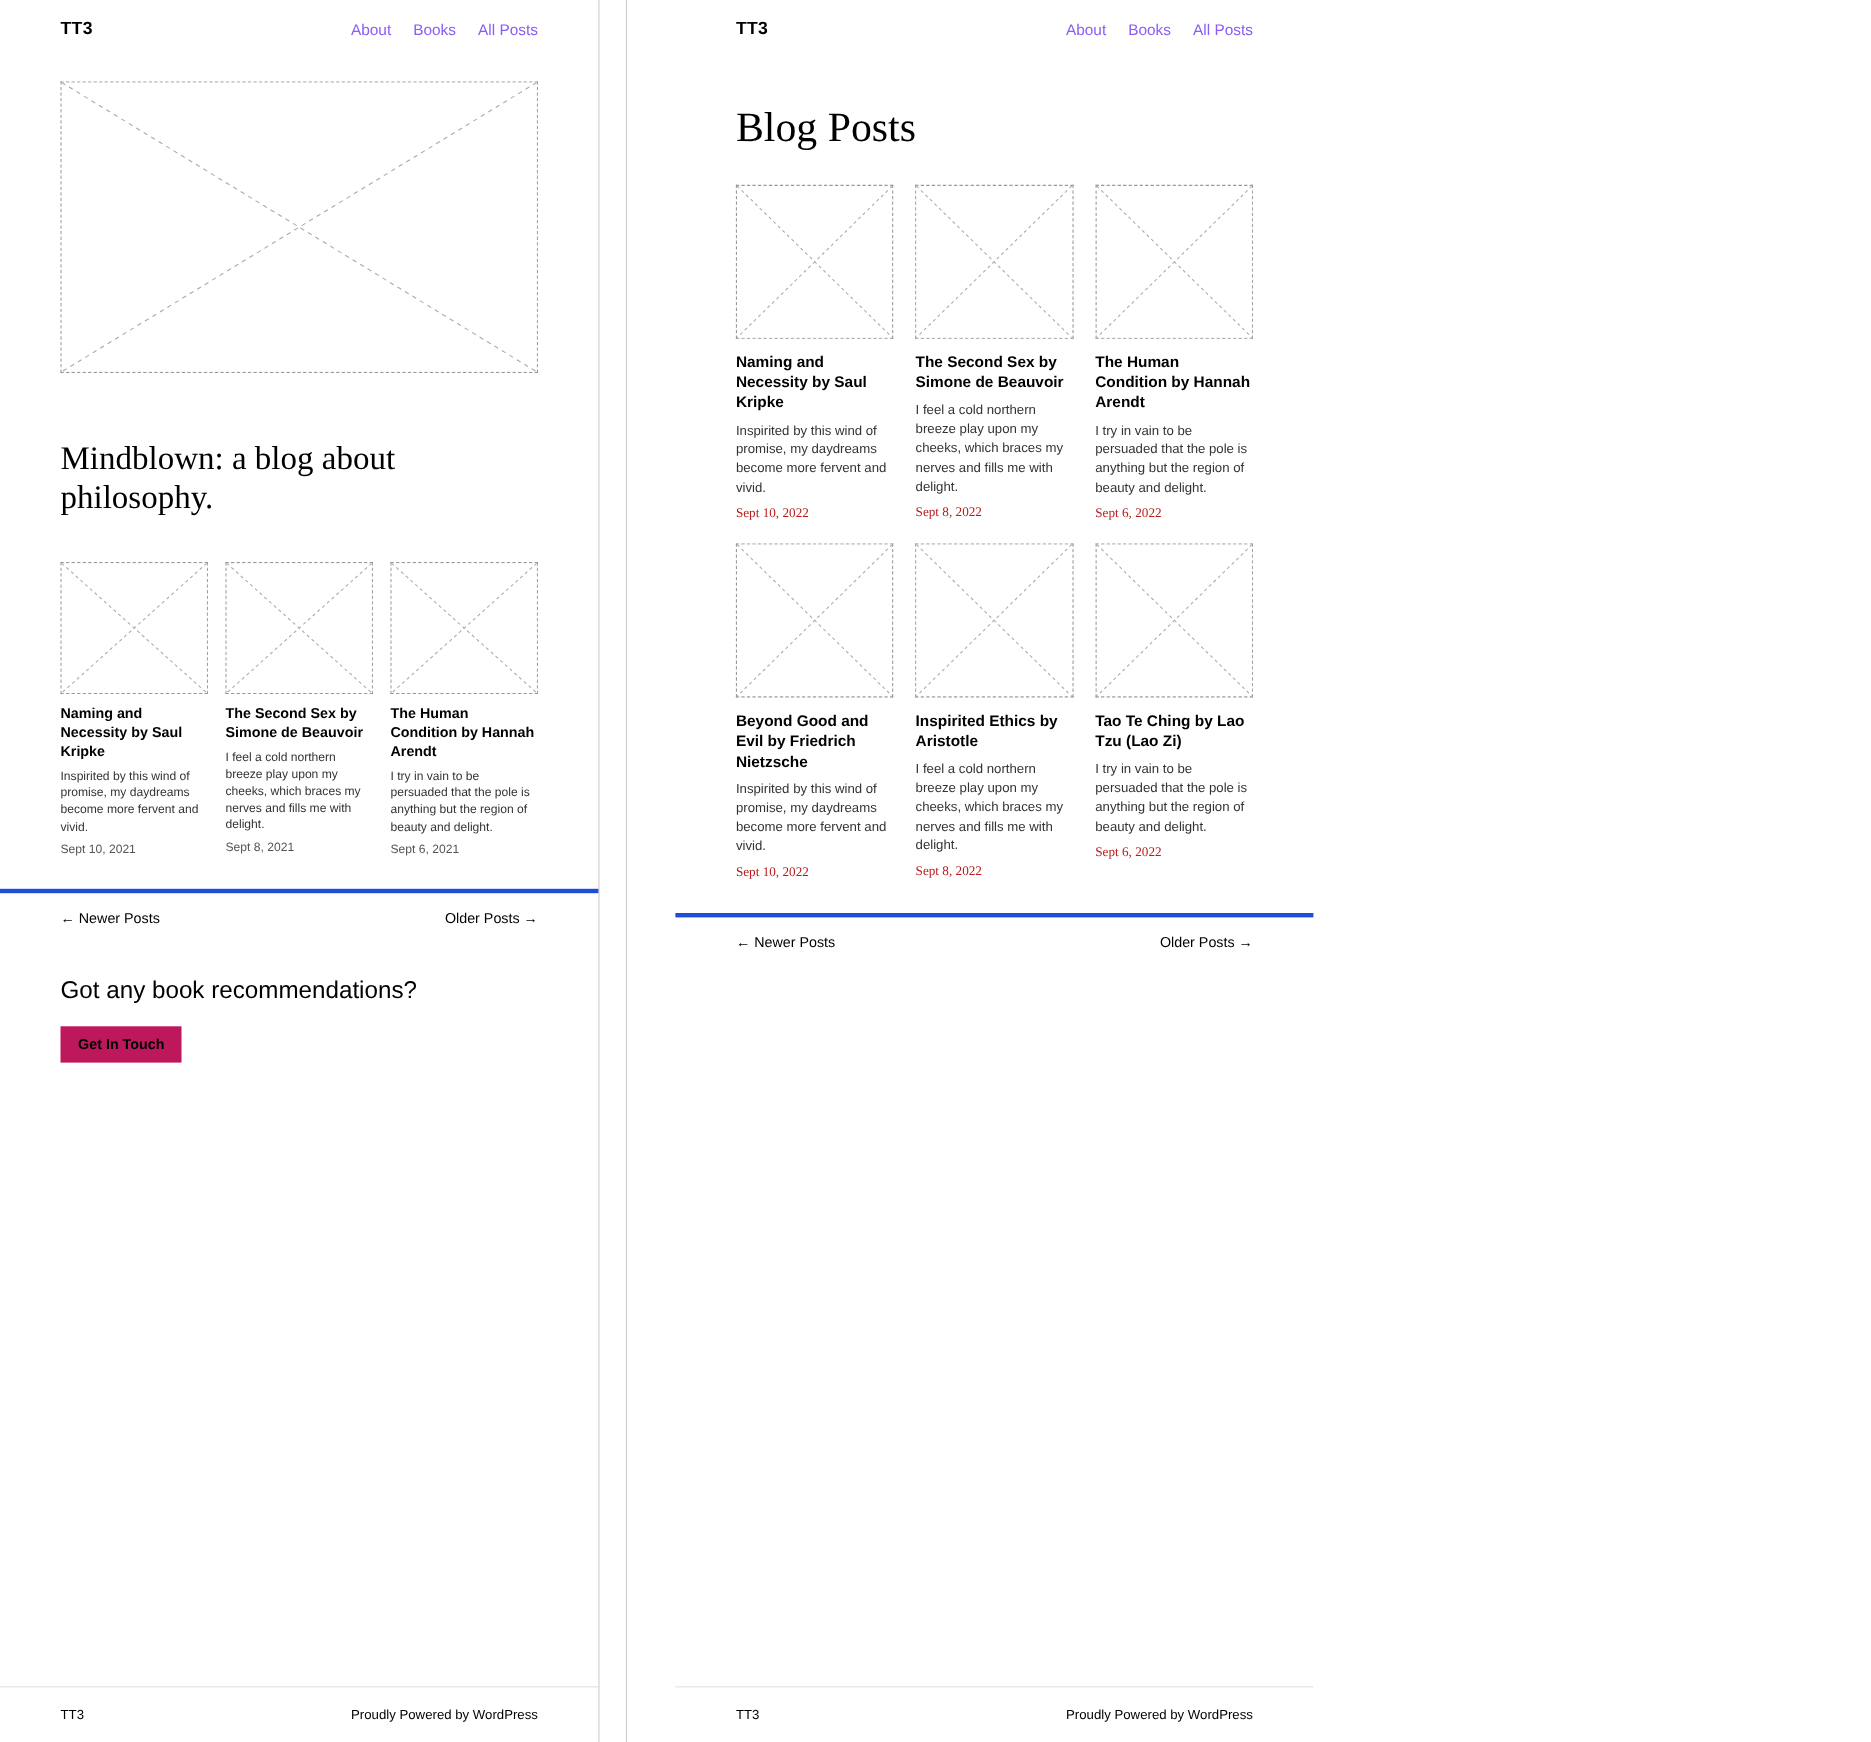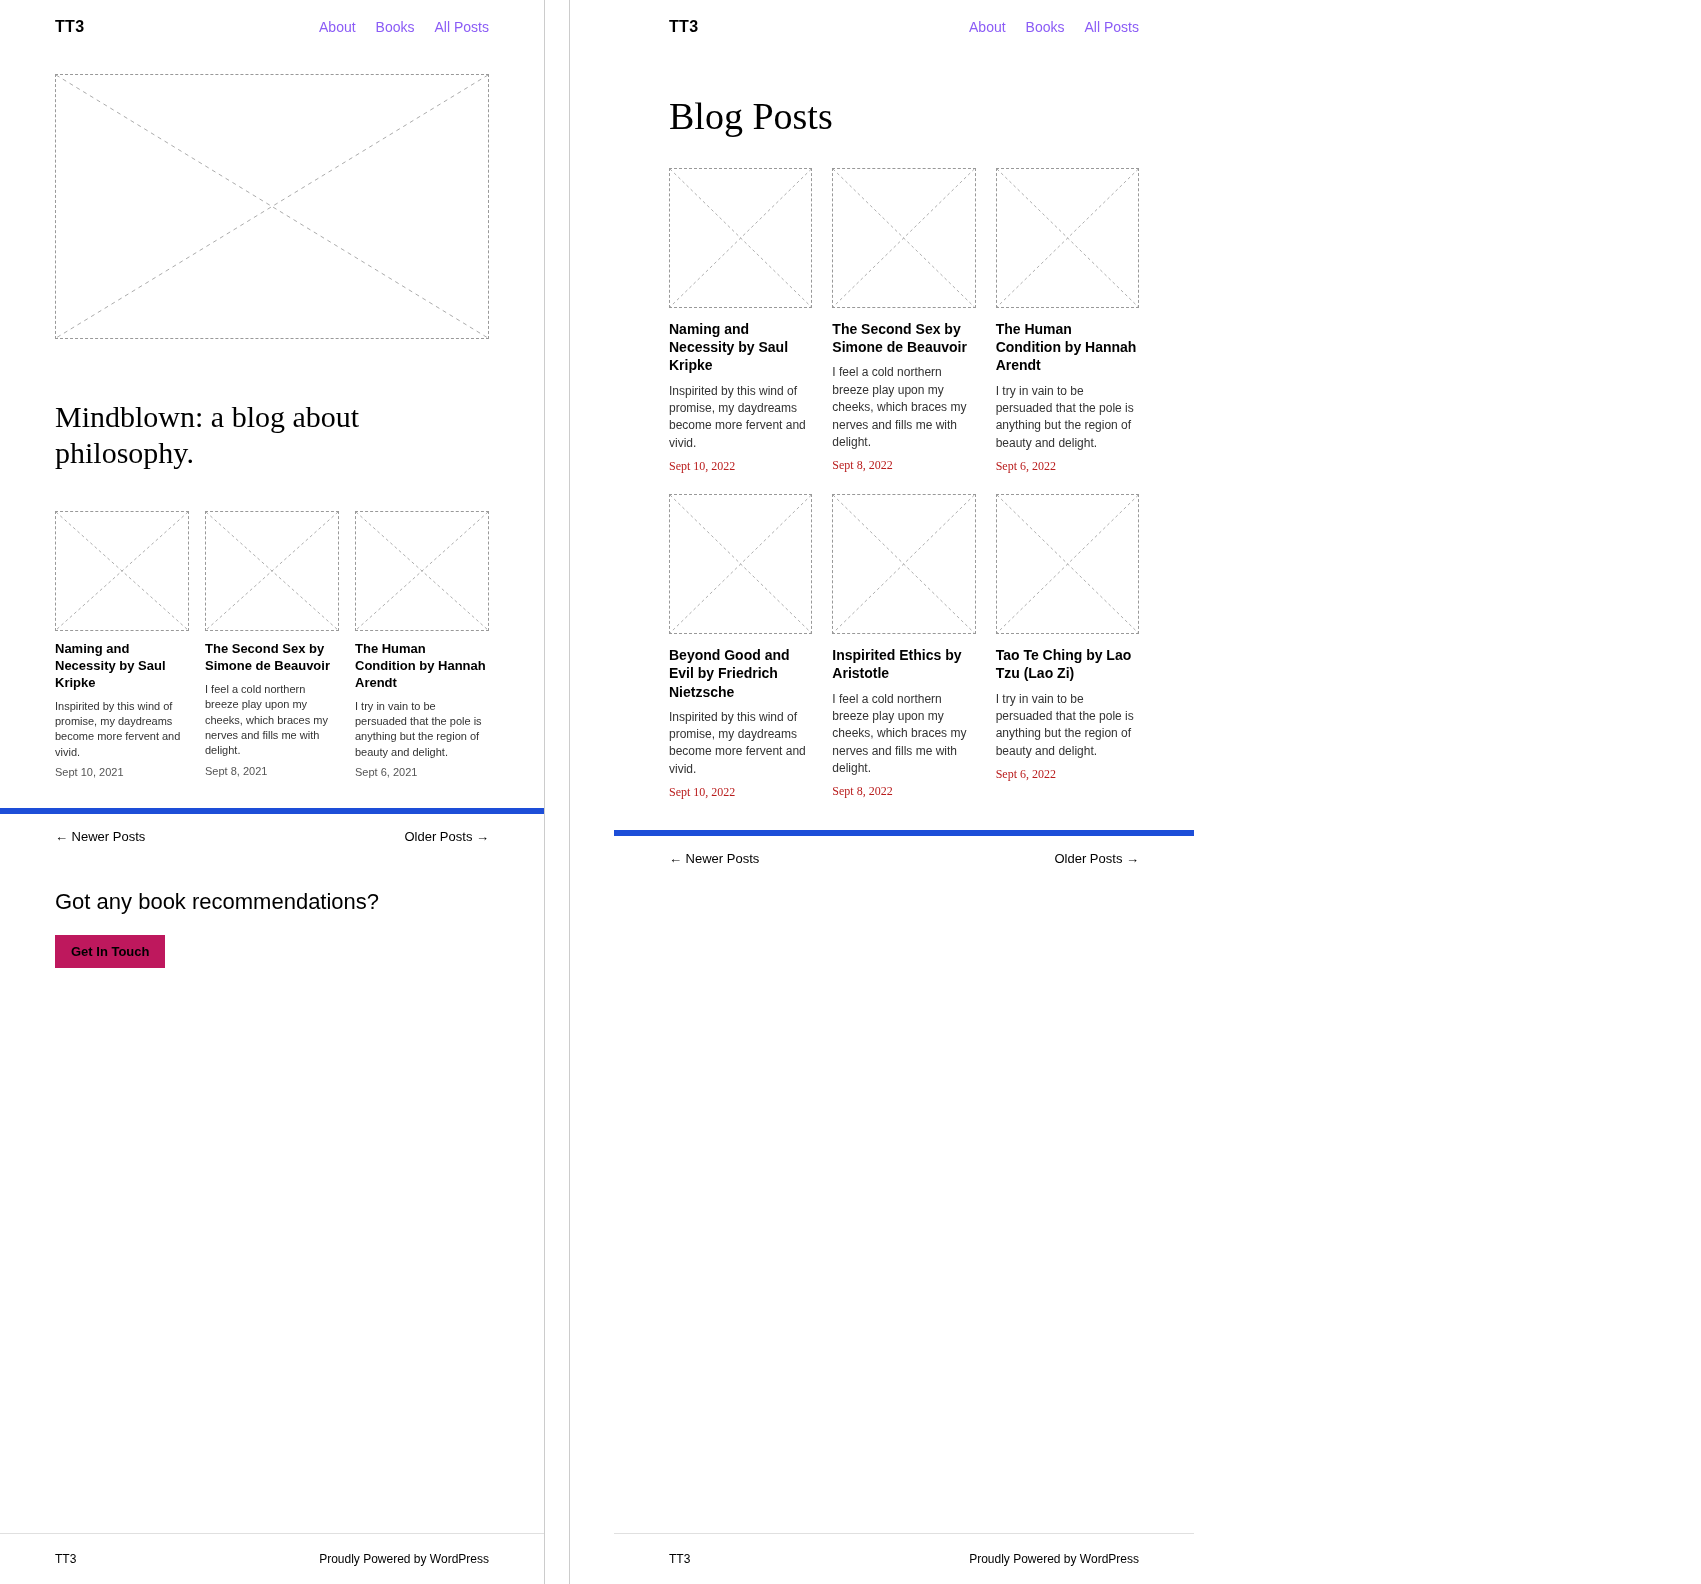--- a/index.html
+++ b/index.html
@@ -106,21 +106,21 @@
     }
     .post-date {
       font-family: Arial, sans-serif;
       font-size: 11px;
       color: #555;
     }
 
     
     .pagination {
       padding: 15px 55px;
-      border-top: 6px solid #1d4ed8;
+      border-top: 4px solid #1d4ed8;
       display: flex;
       justify-content: space-between;
       font-family: Arial, sans-serif;
       font-size: 13px;
       margin-top: 10px;
     }
     .pagination a { text-decoration: none; color: #000; }
 
     
     .cta-section {

